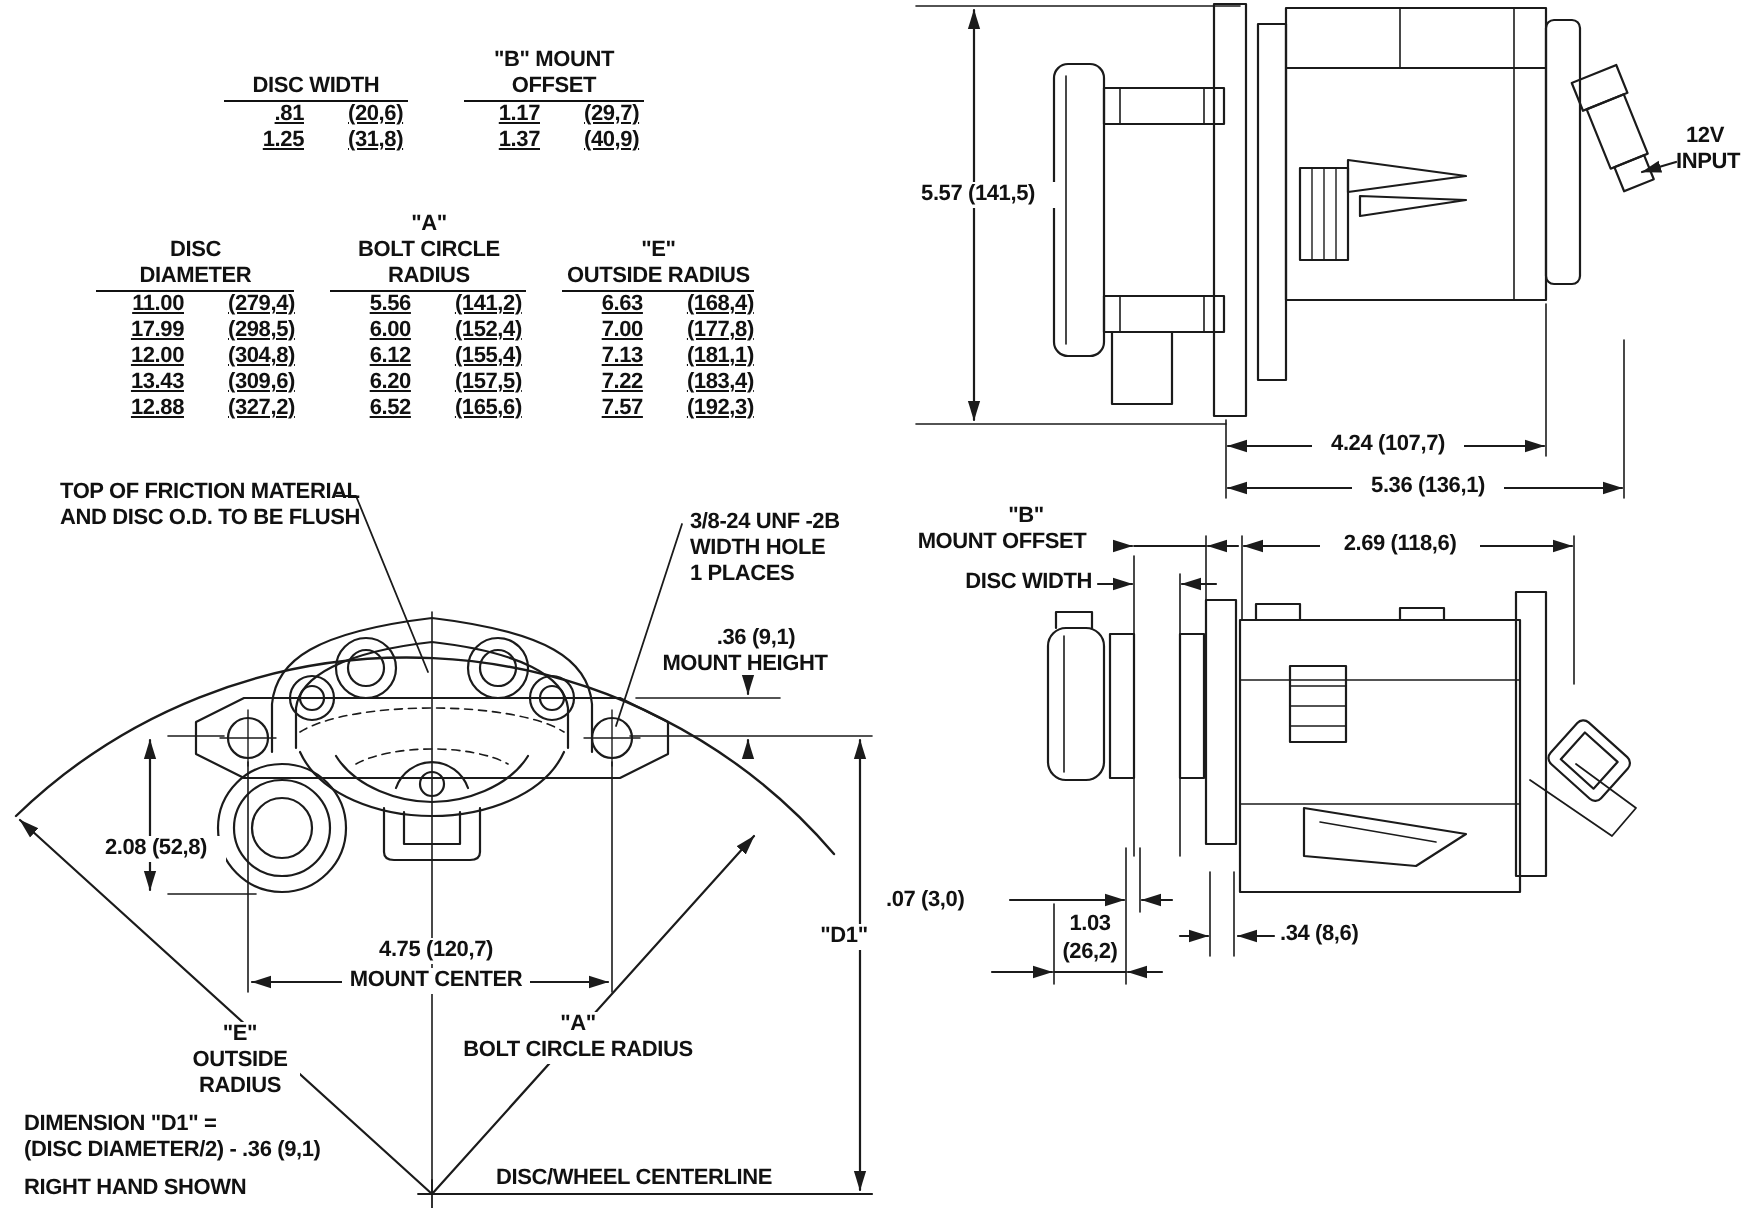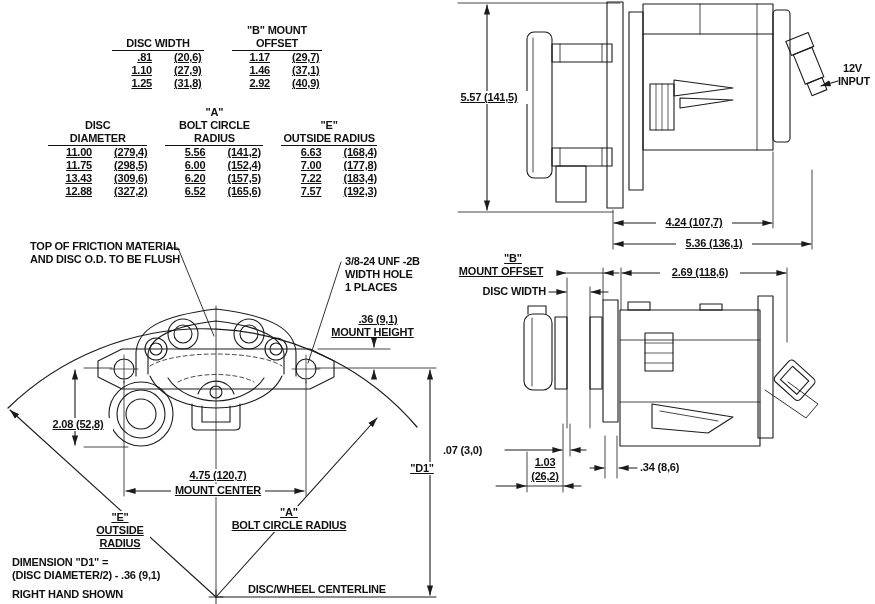--- a/index.html
+++ b/index.html
@@ -2,21 +2,21 @@
 <html><head>
 <meta charset="utf-8">
 <style>
   html,body{margin:0;padding:0;background:#fff;}
   #canvas{position:relative;width:875px;height:604px;background:#fff;overflow:hidden;
           font-family:"Liberation Sans",sans-serif;color:#111;}
   #art{position:absolute;left:0;top:0;z-index:1;}
   .lbl{position:absolute;z-index:2;font:bold 11px/13px "Liberation Sans",sans-serif;
        color:#111;white-space:nowrap;letter-spacing:-0.2px;}
   .bg{background:#fff;padding:0 2px;}
-  .ctr{text-align:center;text-decoration:underline;}
+  .ctr{text-align:center;}
   .rgt{text-align:right;}
   table{border-collapse:collapse;position:absolute;z-index:2;
         font:bold 11px/13px "Liberation Sans",sans-serif;color:#111;letter-spacing:-0.2px;}
   th{border-bottom:1.5px solid #111;padding:0;font-weight:bold;text-align:center;vertical-align:bottom;}
   td{padding:0;vertical-align:top;text-decoration:underline;}
   td.num{text-align:right;}
   td.met{text-align:left;padding-left:22px;}
   th.sp,td.sp{border-bottom:none;}
   #t1{left:112px;top:24px;}
   #t2{left:48px;top:106px;}
@@ -215,31 +215,24 @@
       <th colspan="2">"B" MOUNT OFFSET</th>
     </tr>
     <tr>
       <td class="num">.81</td>
       <td class="met">(20,6)</td>
           <td class="sp"></td>
       <td class="num">1.17</td>
       <td class="met">(29,7)</td>
     </tr>
     <tr>
-      <td class="num">1.10</td>
-      <td class="met">(27,9)</td>
-          <td class="sp"></td>
-      <td class="num">1.46</td>
-      <td class="met">(37,1)</td>
-    </tr>
-    <tr>
       <td class="num">1.25</td>
       <td class="met">(31,8)</td>
           <td class="sp"></td>
-      <td class="num">2.92</td>
+      <td class="num">1.37</td>
       <td class="met">(40,9)</td>
     </tr>
   </tbody>
     </table>
 
   <table id="t2">
     <colgroup>
         <col style="width:44px">
         <col style="width:54px">
         <col style="width:18px">
@@ -270,28 +263,38 @@
       <td class="num">11.00</td>
           <td class="met">(279,4)</td>
           <td class="sp"></td>
       <td class="num">5.56</td>
           <td class="met">(141,2)</td>
           <td class="sp"></td>
       <td class="num">6.63</td>
           <td class="met">(168,4)</td>
     </tr>
     <tr>
-      <td class="num">11.75</td>
+      <td class="num">17.99</td>
           <td class="met">(298,5)</td>
           <td class="sp"></td>
       <td class="num">6.00</td>
           <td class="met">(152,4)</td>
           <td class="sp"></td>
       <td class="num">7.00</td>
           <td class="met">(177,8)</td>
+    </tr>
+    <tr>
+      <td class="num">12.00</td>
+          <td class="met">(304,8)</td>
+          <td class="sp"></td>
+      <td class="num">6.12</td>
+          <td class="met">(155,4)</td>
+          <td class="sp"></td>
+      <td class="num">7.13</td>
+          <td class="met">(181,1)</td>
     </tr>
     <tr>
       <td class="num">13.43</td>
           <td class="met">(309,6)</td>
           <td class="sp"></td>
       <td class="num">6.20</td>
           <td class="met">(157,5)</td>
           <td class="sp"></td>
       <td class="num">7.22</td>
           <td class="met">(183,4)</td>

